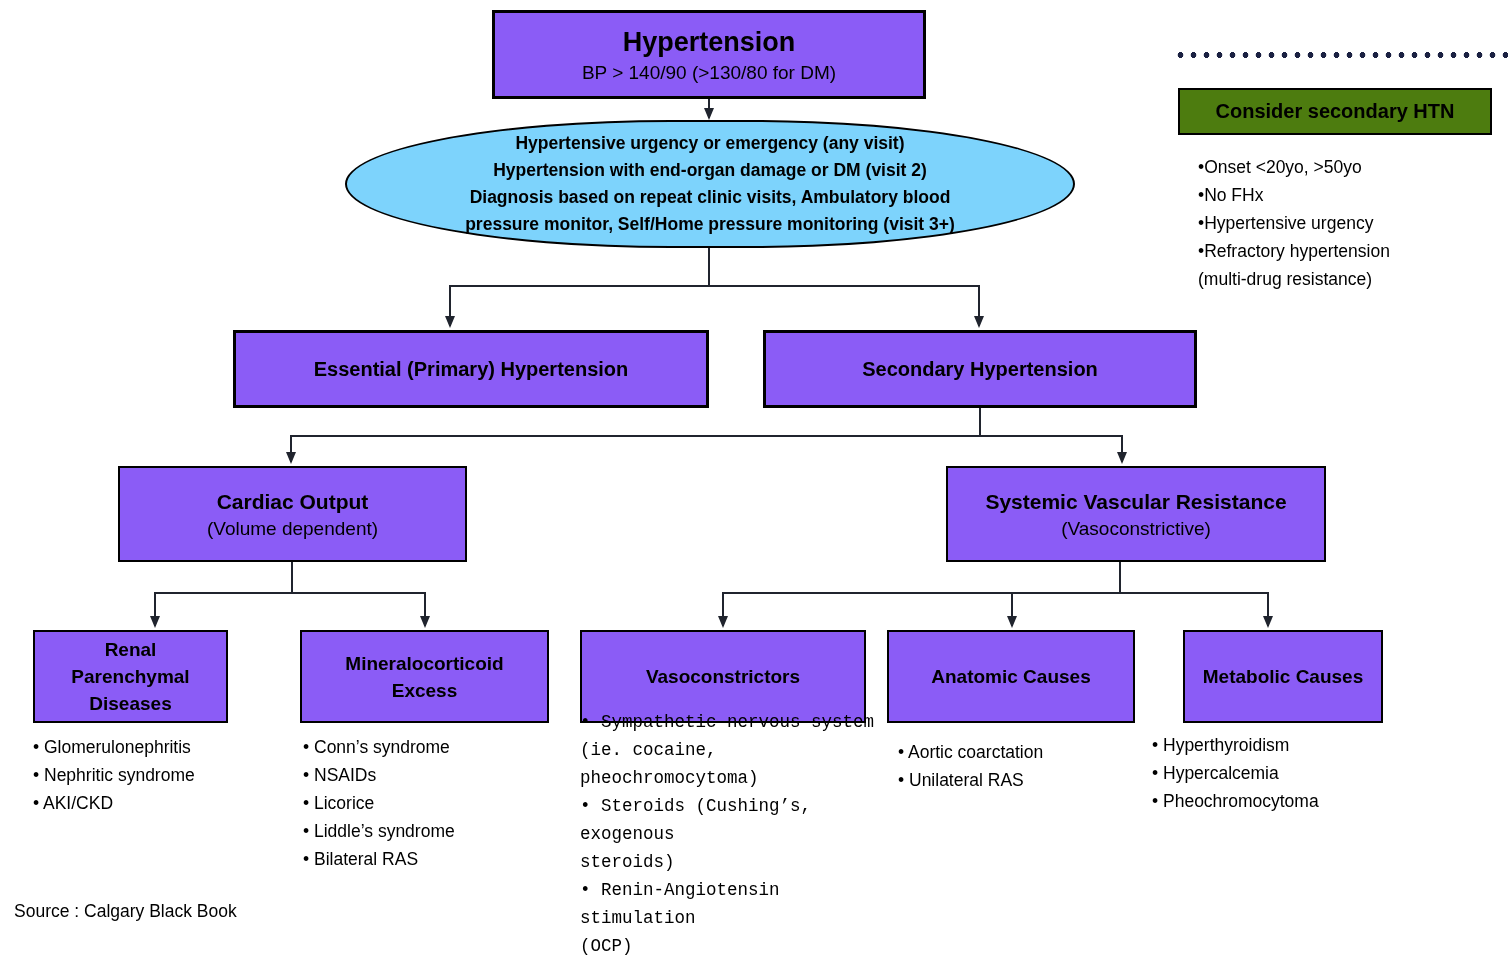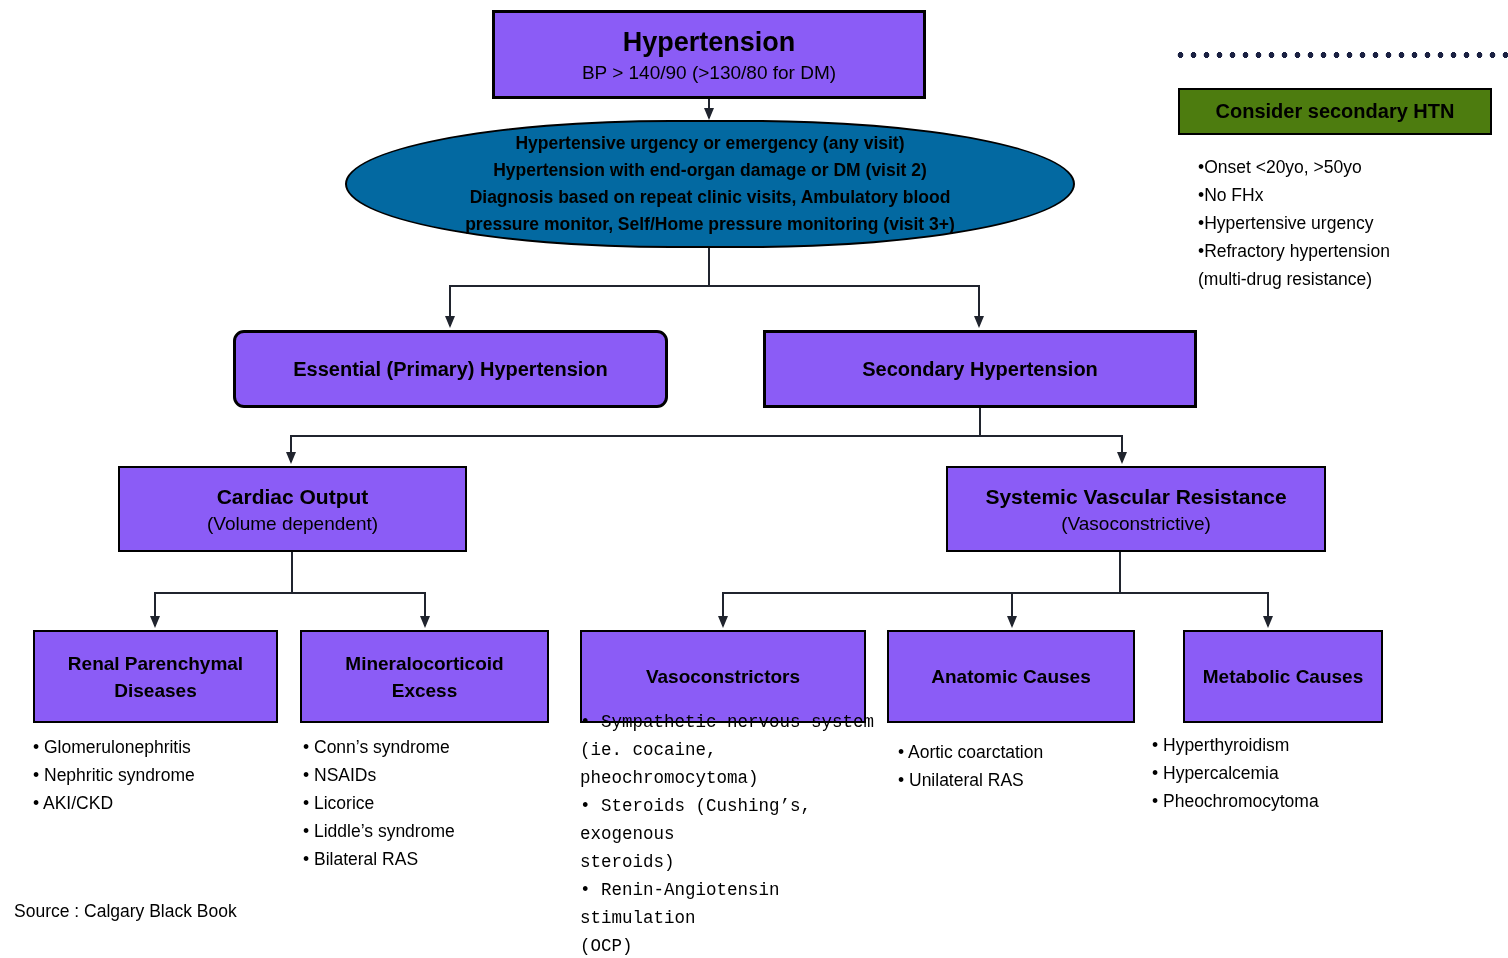--- a/index.html
+++ b/index.html
@@ -37,41 +37,41 @@
 
   .root-box { left: 492px; top: 10px; width: 434px; height: 89px; }
   .root-box .node-title { font-size: 27px; line-height: 36px; }
   .root-box .node-sub { font-size: 19px; line-height: 26px; }
 
   .ellipse {
     position: absolute;
     left: 345px; top: 120px; width: 730px; height: 128px;
     border: 2px solid var(--border);
     border-radius: 50% / 56%;
-    background: #0369a1;
+    background: #7dd3fc;
     display: flex; flex-direction: column;
     align-items: center; justify-content: center;
     text-align: center;
   }
   .ellipse .e-line { font-weight: bold; font-size: 17.5px; line-height: 27px; }
 
   .branch-box { top: 330px; height: 78px; }
   .branch-box .node-title { font-size: 20px; }
-  #branch-left  { left: 233px; width: 435px; border-radius: 11px; }
+  #branch-left  { left: 233px; width: 476px; }
   #branch-right { left: 763px; width: 434px; }
 
-  .mech-box { top: 466px; height: 86px; border-width: 2.5px; }
+  .mech-box { top: 466px; height: 96px; border-width: 2.5px; }
   .mech-box .node-title { font-size: 21px; line-height: 29px; }
   .mech-box .node-sub   { font-size: 19px; line-height: 26px; }
   #mech-left  { left: 118px; width: 349px; }
   #mech-right { left: 930px; width: 380px; margin-left: 16px; }
 
   .cause-box { top: 630px; height: 93px; border-width: 2.5px; padding: 0 8px; }
   .cause-box .node-title { font-size: 19px; line-height: 27px; }
-  #cause-box-0 { left: 33px;   width: 245px; }
+  #cause-box-0 { left: 33px;   width: 195px; }
   #cause-box-1 { left: 300px;  width: 249px; }
   #cause-box-2 { left: 580px;  width: 286px; }
   #cause-box-3 { left: 887px;  width: 248px; }
   #cause-box-4 { left: 1143px; width: 200px; margin-left: 40px; }
 
   .cause-list { position: absolute; font-size: 17.5px; line-height: 28px; }
   .cause-list .list-item { white-space: pre-line; }
   #cause-list-0 { left: 33px;   top: 733px; width: 262px; }
   #cause-list-1 { left: 303px;  top: 733px; width: 272px; }
   #cause-list-2 { left: 580px;  top: 708px; width: 312px; font-family: Liberation Mono, monospace; }

